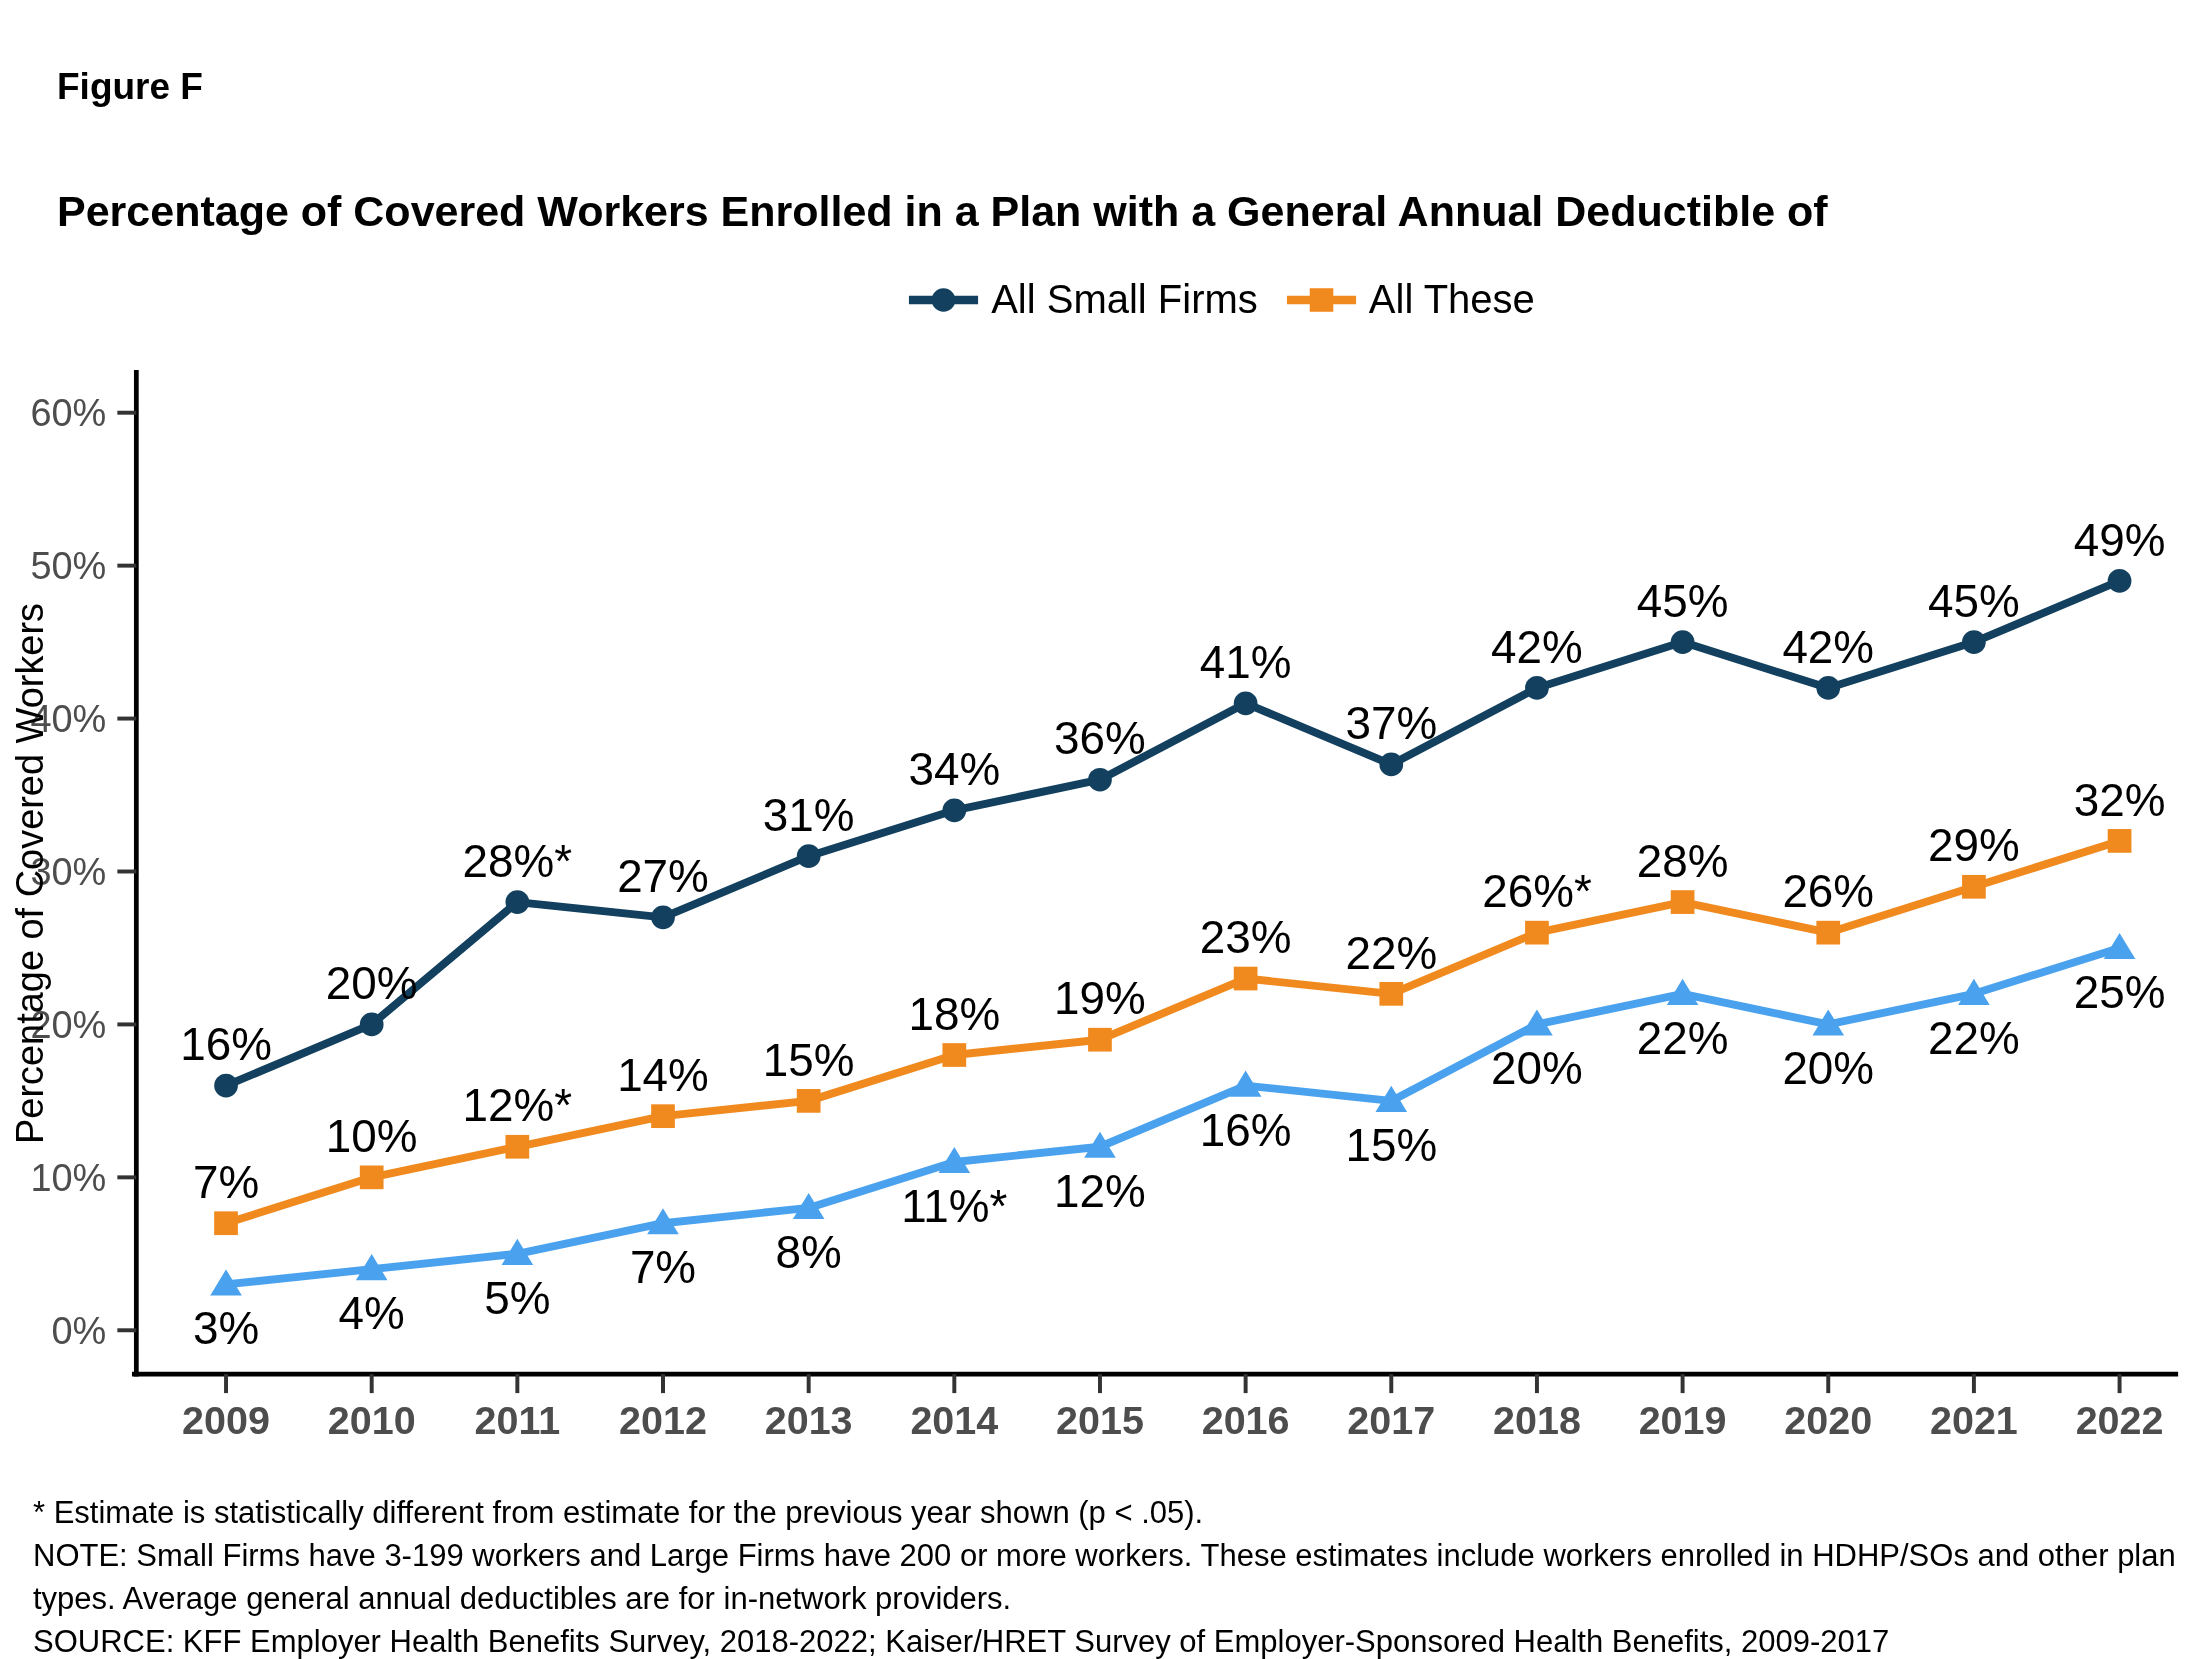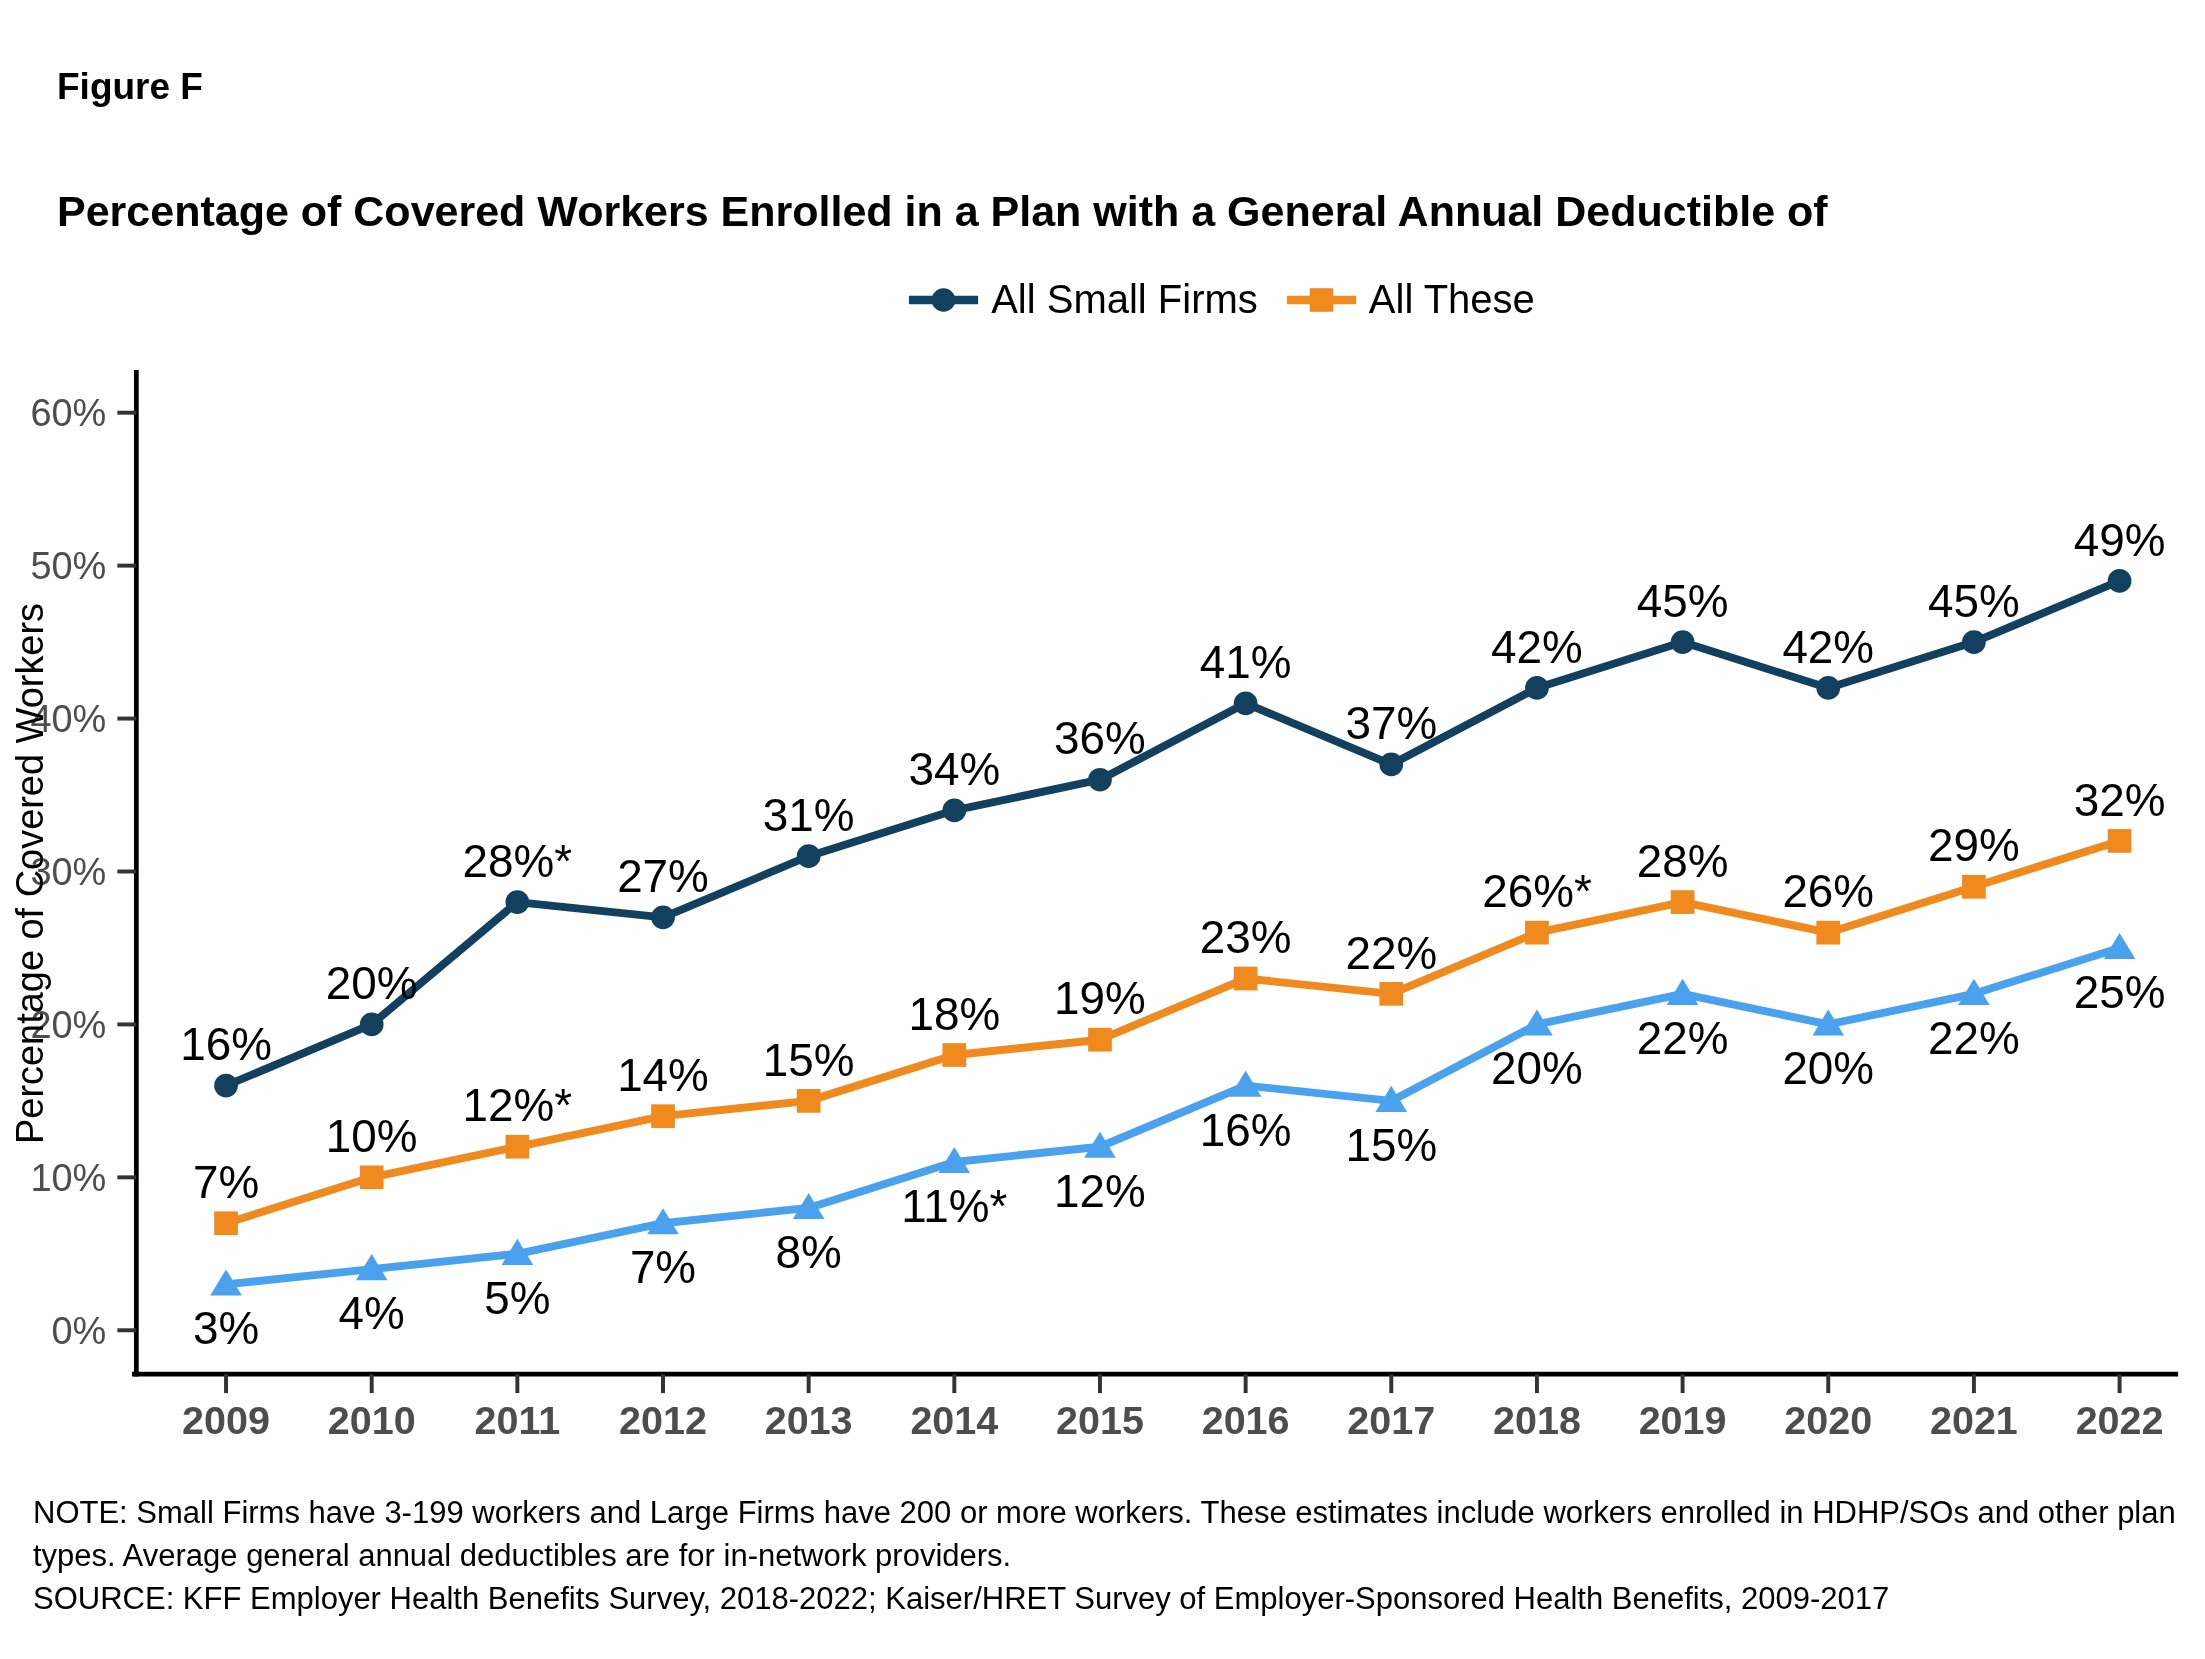--- a/index.html
+++ b/index.html
@@ -194,18 +194,19 @@
       <text x="2129" y="1109.1999999999998" text-anchor="middle" font-size="58" fill="#000000">28%</text>
       <rect x="2298.3" y="1164.9" width="30" height="30" fill="#F18A1E"></rect>
       <text x="2313.3" y="1147.9" text-anchor="middle" font-size="58" fill="#000000">26%</text>
       <rect x="2482.6000000000004" y="1106.85" width="30" height="30" fill="#F18A1E"></rect>
       <text x="2497.6000000000004" y="1089.85" text-anchor="middle" font-size="58" fill="#000000">29%</text>
       <rect x="2666.9" y="1048.8" width="30" height="30" fill="#F18A1E"></rect>
       <text x="2681.9" y="1031.8" text-anchor="middle" font-size="58" fill="#000000">32%</text>
     </svg>
 
   <div class="footnotes">
+    <p>* Estimate is statistically different from estimate for the previous year shown (p &lt; .05).</p>
     <p>NOTE: Small Firms have 3-199 workers and Large Firms have 200 or more workers. These estimates include workers enrolled in HDHP/SOs and other plan types. Average general annual deductibles are for in-network providers.</p>
     <p>SOURCE: KFF Employer Health Benefits Survey, 2018-2022; Kaiser/HRET Survey of Employer-Sponsored Health Benefits, 2009-2017</p>
   </div>
 
 </div>
 
 
 </body></html>

